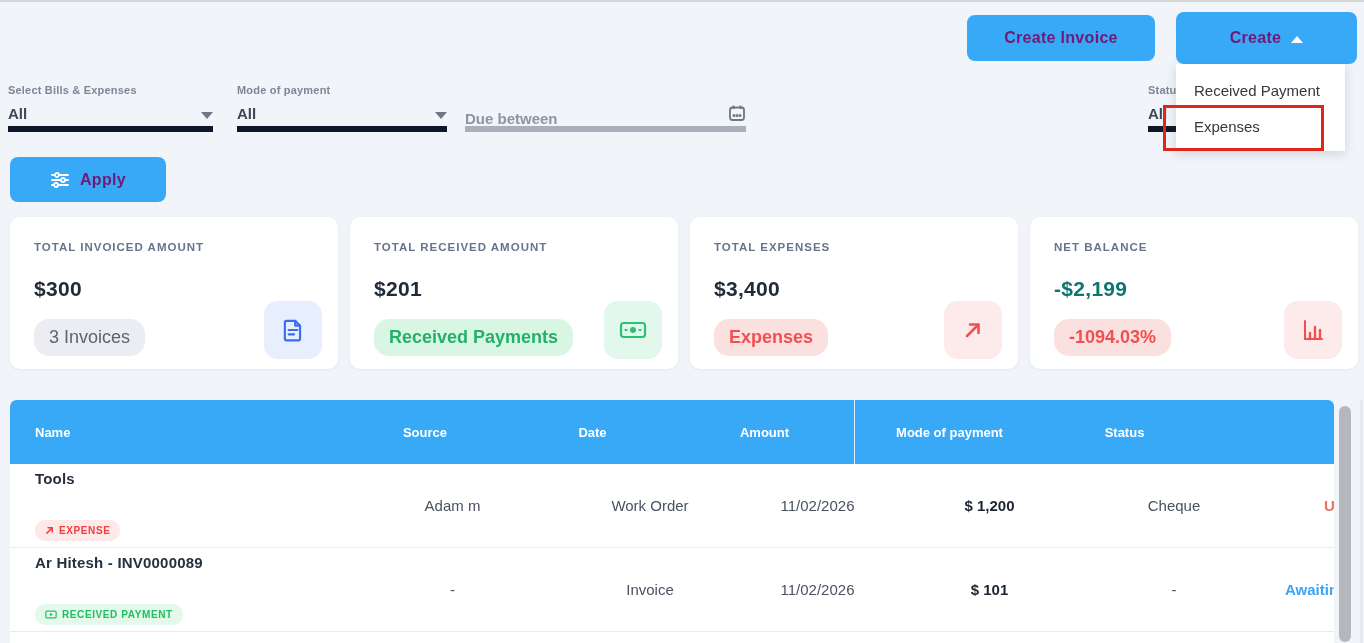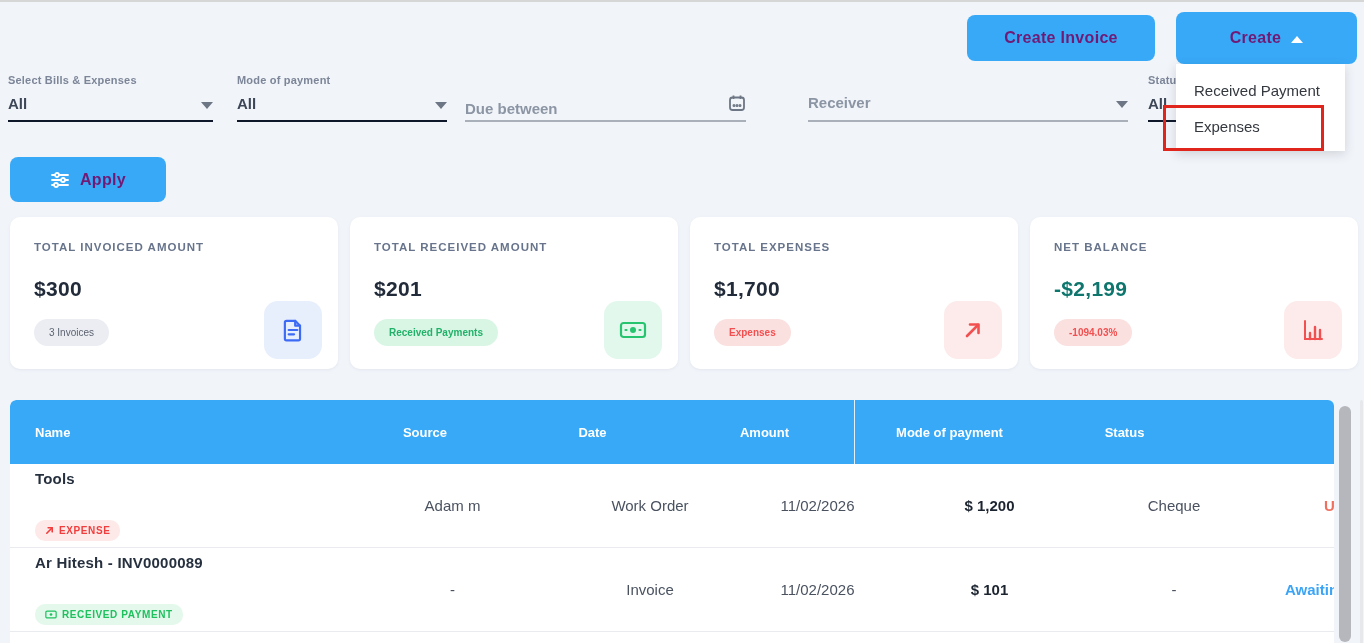--- a/index.html
+++ b/index.html
@@ -27,21 +27,21 @@
     z-index:5; padding-top:8px;
   }
   .menu-item { height:36px; display:flex; align-items:center; padding-left:18px;
     font-size:15px; color:#34383f; cursor:pointer; white-space:nowrap;}
   
   #annotation-box {
     position:absolute; left:1163px; top:103px; width:161px; height:46px;
     border:3px solid #e0261c; z-index:10; pointer-events:none;
   }
   
-  .filter { position:absolute; top:72px; height:48px; border-bottom:2px solid #0f172a; z-index:1;}
+  .filter { position:absolute; top:82px; height:48px; border-bottom:6px solid #0f172a; z-index:1;}
   .filter .flabel { font-size:11px; font-weight:bold; color:#7c8698; letter-spacing:.2px; }
   .filter .fvalrow { display:flex; align-items:flex-end; justify-content:space-between;
     margin-top:9px; padding-bottom:6px;}
   .filter .fval { font-size:15px; color:#3c4656; font-weight:bold;}
   .filter .fph  { font-size:15px; color:#8b95a4; font-weight:bold;}
   .caret-down { width:0; height:0; border-left:6px solid transparent;
     border-right:6px solid transparent; border-top:7px solid #6d7684; margin-bottom:3px;}
   #filter-bills    { left:8px;    width:205px; }
   #filter-mode     { left:237px;  width:210px; }
   #filter-due      { left:465px;  width:281px; }
@@ -52,21 +52,21 @@
   
   .card { position:absolute; top:215px; width:328px; height:152px; background:#fff;
     border-radius:10px; box-shadow:0 1px 3px rgba(120,130,150,.10); }
   #card-0 { left:10px; } #card-1 { left:350px; } #card-2 { left:690px; } #card-3 { left:1030px; }
   .card-title { position:absolute; left:24px; top:24px; font-size:11.5px; font-weight:bold;
     color:#67748b; letter-spacing:1px; }
   .card-amount { position:absolute; left:24px; top:60px; font-size:21px; font-weight:bold;
     color:#222b3a; letter-spacing:.3px;}
   .card-amount.neg { color:#0f766e; }
   .card-pill { position:absolute; left:24px; top:102px; border-radius:15px;
-    padding:8px 15px; font-size:10px; white-space:nowrap;}
+    padding:8px 15px; font-size:18px; white-space:nowrap;}
   .pill-gray  { background:#ebedf2; color:#5c6470; }
   .pill-green { background:#d9f6e5; color:#22b169; font-weight:bold;}
   .pill-red   { background:#fbe0e0; color:#f25050; font-weight:bold;}
   .card-icon-tile { position:absolute; right:16px; top:84px; width:58px; height:58px;
     border-radius:14px; display:flex; align-items:center; justify-content:center; cursor:pointer;}
   .tile-blue  { background:#e7eefc; } .tile-green { background:#e2f8ec; }
   .tile-red   { background:#fdeaea; }
   
   #table-wrap { position:absolute; left:10px; top:398px; width:1324px; height:245px;
     background:#fff; border-radius:6px 6px 0 0; overflow:hidden; }
@@ -141,27 +141,20 @@
           <line x1="5.5" y1="1.5" x2="5.5" y2="5"></line>
           <line x1="12.5" y1="1.5" x2="12.5" y2="5"></line>
           <circle cx="6" cy="11.5" r="0.6" fill="#6d7684"></circle>
           <circle cx="9" cy="11.5" r="0.6" fill="#6d7684"></circle>
           <circle cx="12" cy="11.5" r="0.6" fill="#6d7684"></circle>
         </svg>
       </span>
     </div>
   </div>
 
-  <div class="filter" id="filter-receiver" style="border-bottom-color:#a9b0ba;">
-    <div class="flabel">&nbsp;</div>
-    <div class="fvalrow" style="margin-top:8px;">
-      <span class="fph">Receiver</span>
-      <span class="caret-down"></span>
-    </div>
-  </div>
 
   <div class="filter" id="filter-status">
     <div class="flabel">Status</div>
     <div class="fvalrow">
       <span class="fval">All</span>
     </div>
   </div>
 
   <button class="btn-blue" id="btn-apply">
     <span style="display:flex;">
@@ -200,21 +193,21 @@
         <rect x="3" y="4" width="24" height="14" rx="2.5"></rect>
         <circle cx="15" cy="11" r="3" fill="#27c46f" stroke="none"></circle>
         <line x1="7.5" y1="11" x2="8.5" y2="11"></line>
         <line x1="21.5" y1="11" x2="22.5" y2="11"></line>
       </svg>
     </div>
   </div>
 
   <div class="card" id="card-2">
     <div class="card-title">TOTAL EXPENSES</div>
-    <div class="card-amount">$1,700</div>
+    <div class="card-amount">$3,400</div>
     <div class="card-pill pill-red">Expenses</div>
     <div class="card-icon-tile tile-red">
       <svg width="24" height="24" viewBox="0 0 24 24" fill="none" stroke="#f25050" stroke-width="2.6" stroke-linecap="round" stroke-linejoin="round">
         <line x1="6" y1="18" x2="17" y2="7"></line>
         <polyline points="9,6.5 17.5,6.5 17.5,15"></polyline>
       </svg>
     </div>
   </div>
 
   <div class="card" id="card-3">

